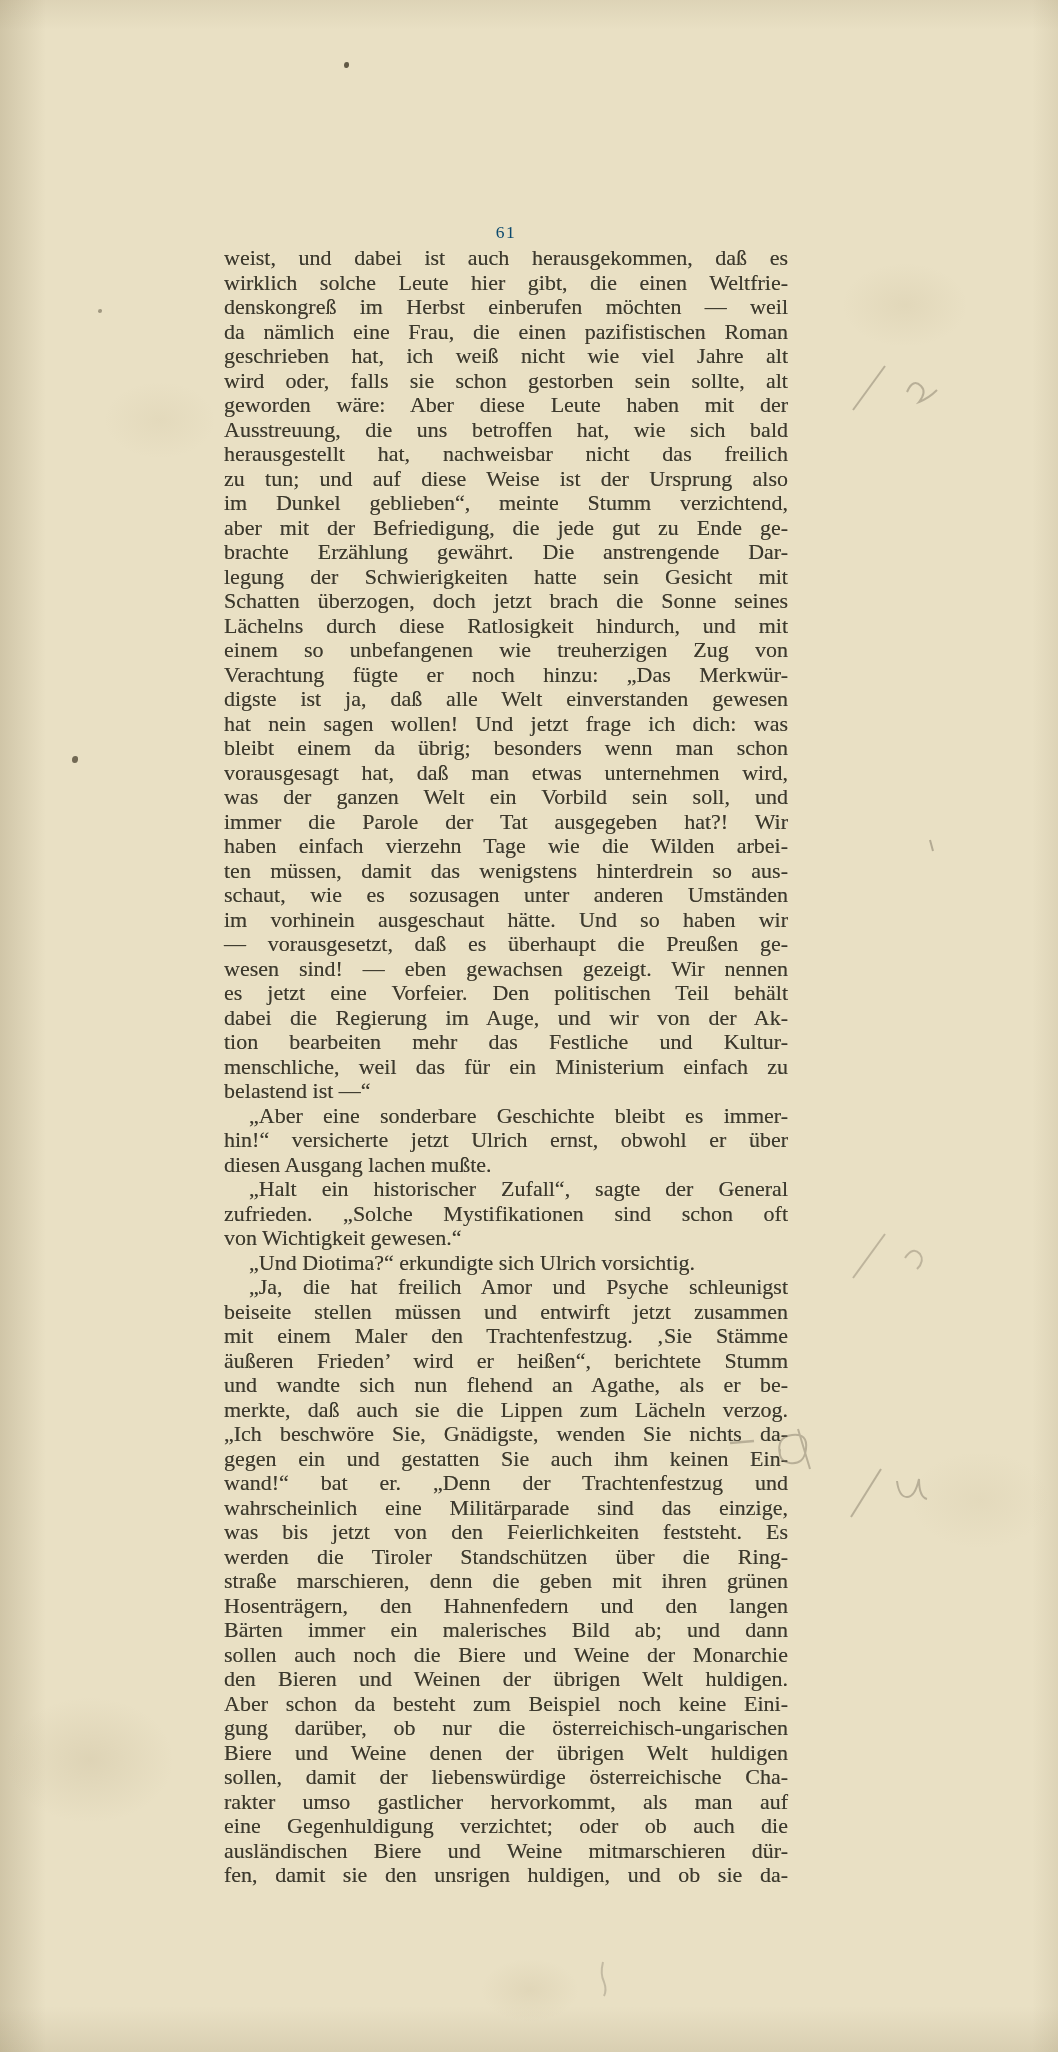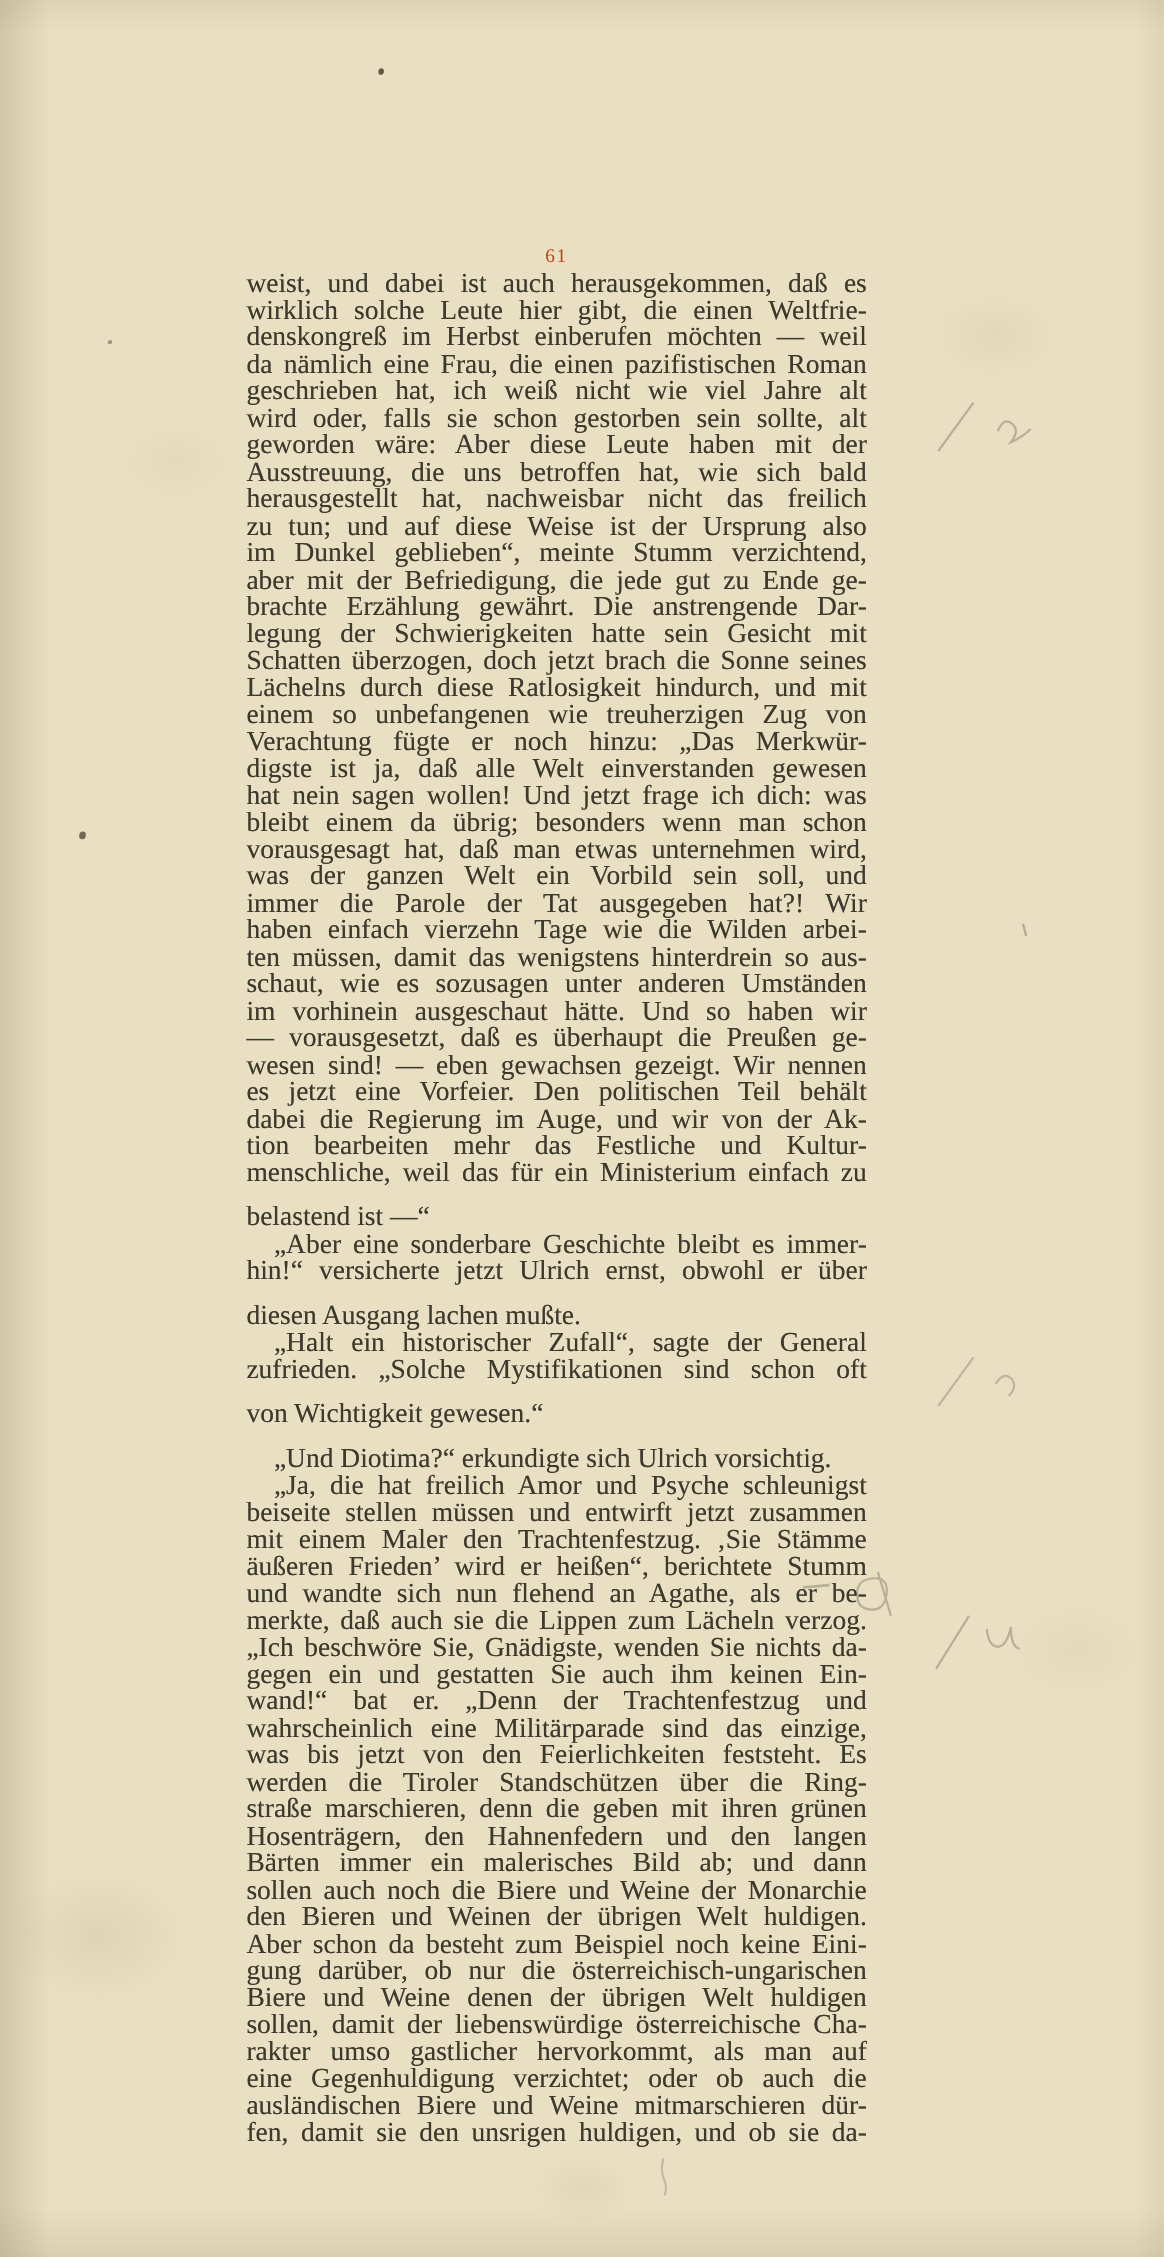--- a/index.html
+++ b/index.html
@@ -17,29 +17,29 @@
     position:absolute;inset:0;pointer-events:none;
     background:
       radial-gradient(90px 60px at 905px 305px, rgba(150,130,85,0.09), transparent 70%),
       radial-gradient(120px 90px at 90px 1760px, rgba(140,120,78,0.12), transparent 70%),
       radial-gradient(70px 45px at 530px 1990px, rgba(150,130,85,0.10), transparent 70%),
       radial-gradient(100px 70px at 980px 1500px, rgba(150,130,85,0.07), transparent 70%),
       radial-gradient(80px 55px at 160px 420px, rgba(150,130,85,0.07), transparent 70%);
   }
   .pagenum{
     position:absolute;top:222px;left:224px;width:564px;
-    text-align:center;font-size:17.5px;letter-spacing:1.5px;color:#c2410c;
+    text-align:center;font-size:17.5px;letter-spacing:1.5px;color:#0c4a6e;
   }
   .textblock{
     position:absolute;left:224px;top:246px;width:564px;
-    font-size:25px;line-height:24.5px;color:#3c392d;
+    font-size:22px;line-height:24.5px;color:#3c392d;
     text-shadow:0 0 0.35px rgba(60,57,45,0.55);
   }
   .line{text-align:justify;text-align-last:justify;}
-  .line.para-end{text-align-last:left;margin-top:16px;}
+  .line.para-end{text-align-last:left;}
   .line.indent{text-indent:25px;}
   .mark{position:absolute;pointer-events:none;}
   .ink-speck{background:#49412f;border-radius:60% 40% 55% 45%;}
   svg.pencil{overflow:visible;}
 </style>
 </head>
 <body>
 
 <div class="stains"></div>
 

